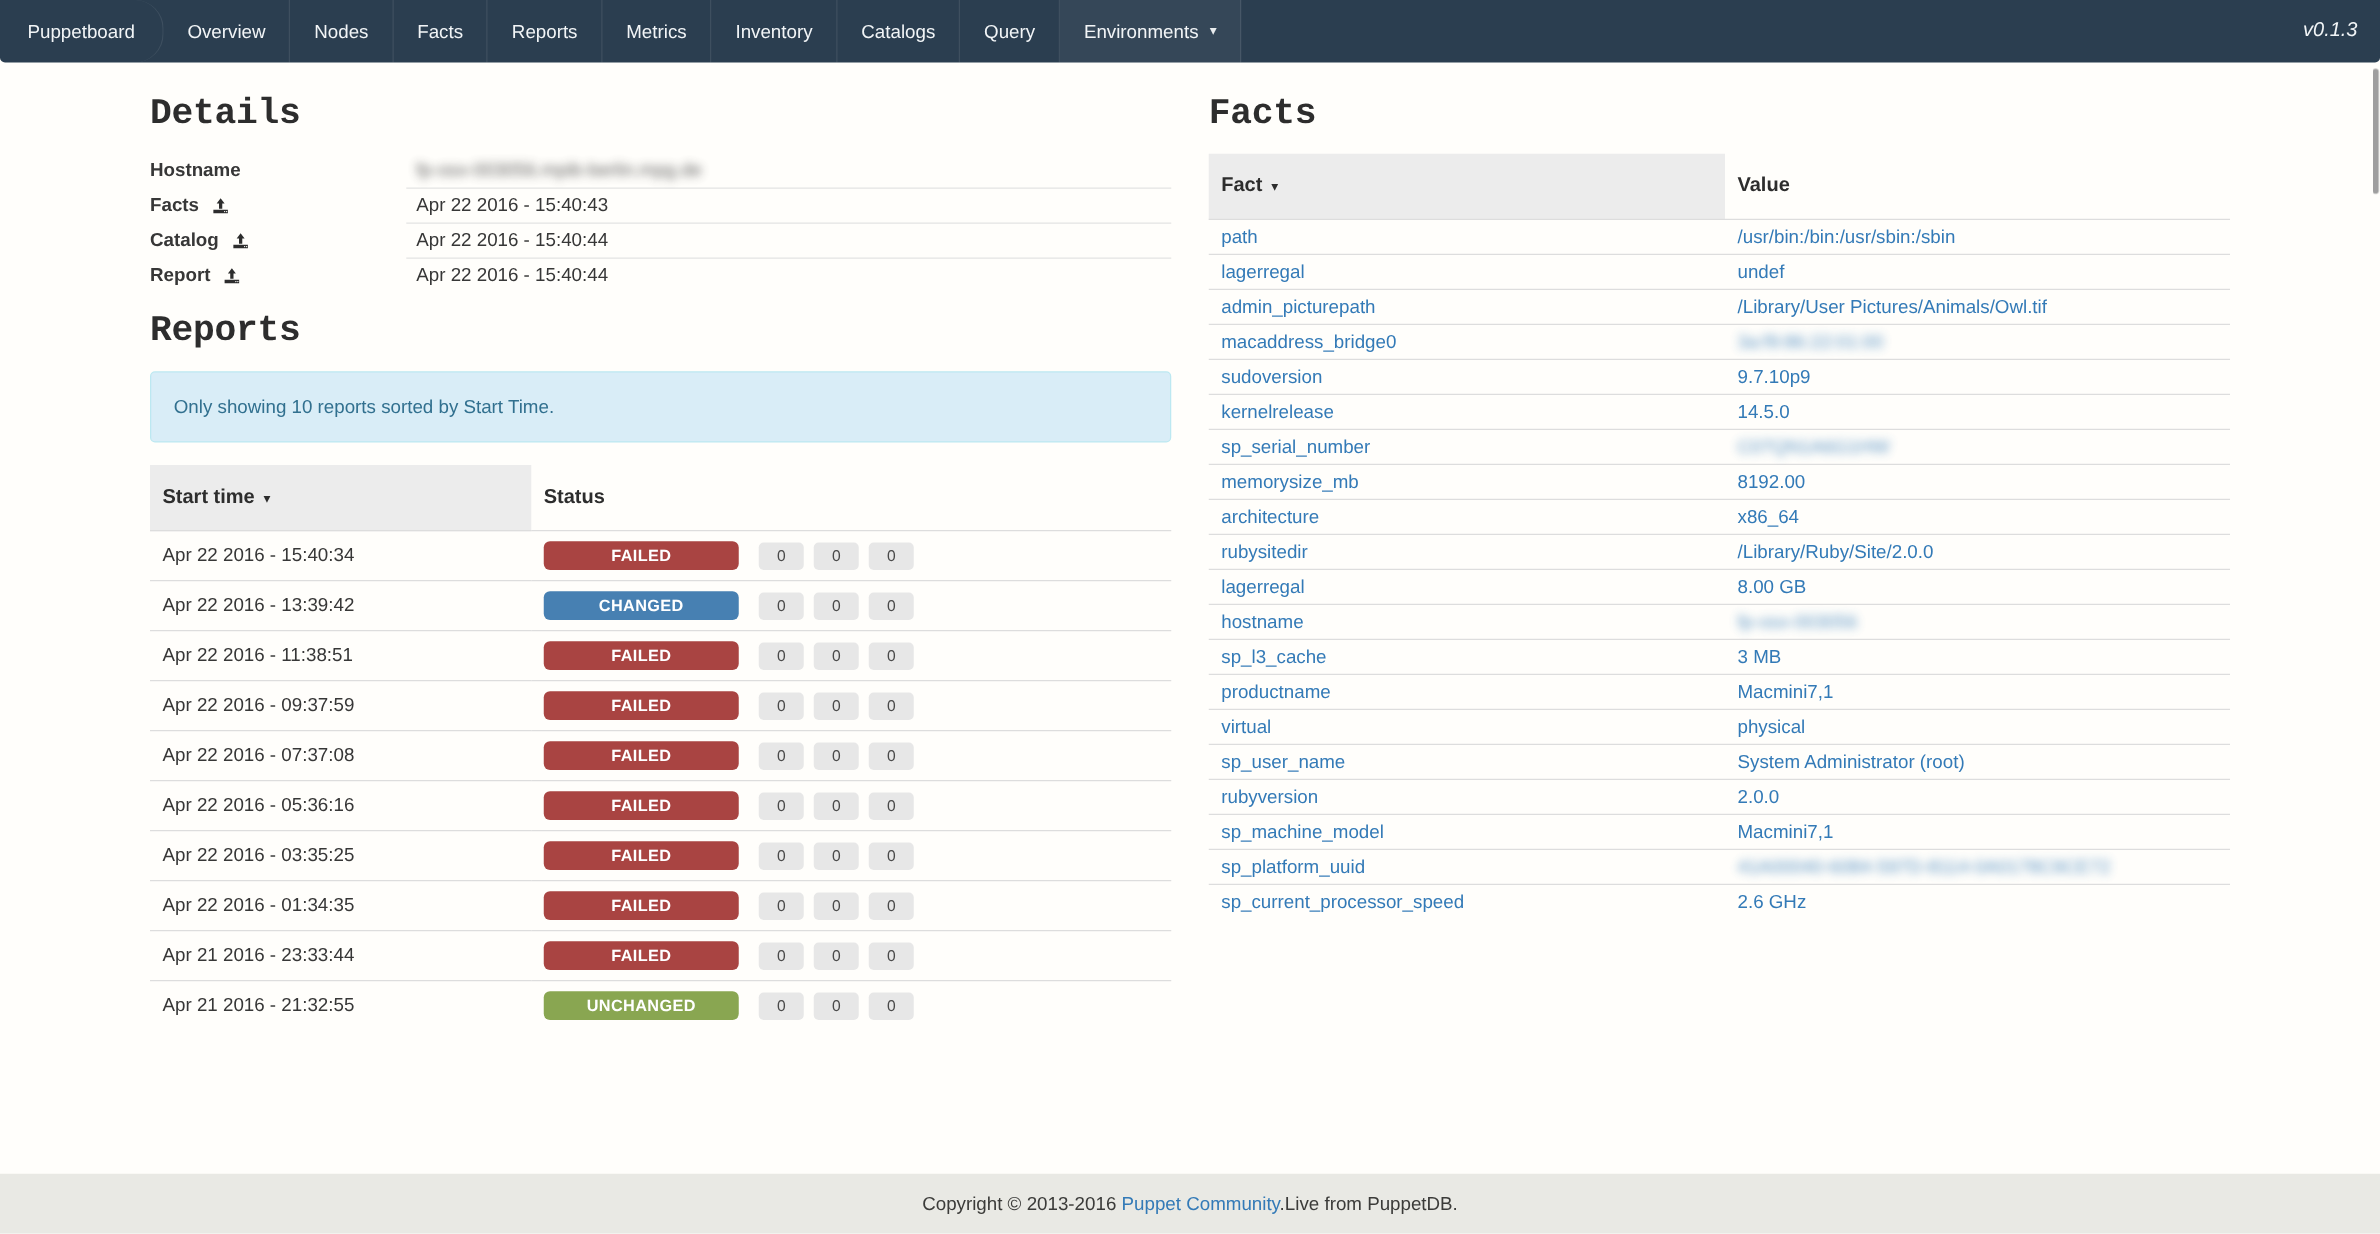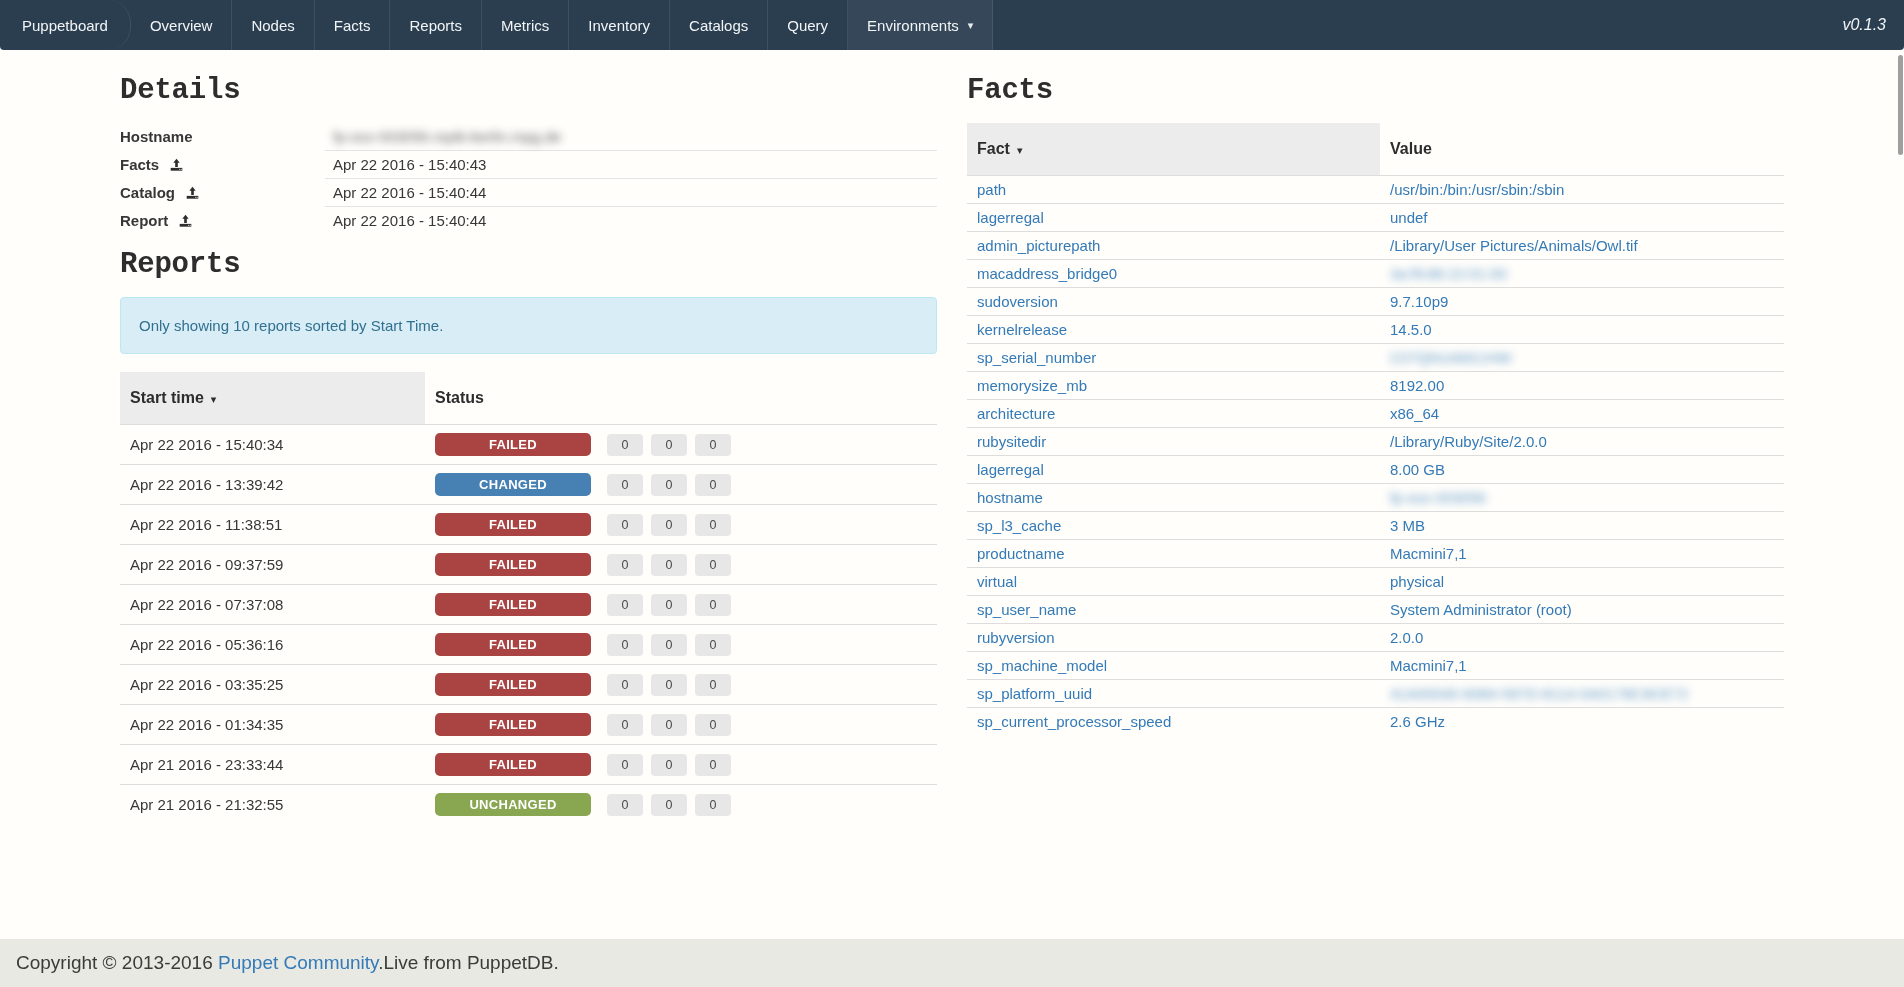--- a/index.html
+++ b/index.html
@@ -95,22 +95,22 @@
     padding:0 14px;font-size:15px;font-family:inherit;color:#333;
     margin:4px 0 24px 0;outline:none;background:#fffefd;
   }
   .filter-input::placeholder{color:#a9a9a9;}
   .facts-table .col-fact{width:413px;}
   .facts-table td{padding:5px 10px;}
   .facts-table a{color:var(--link);text-decoration:none;cursor:pointer;}
   
   .footer{
     height:48px;background:var(--footer-bg);flex-shrink:0;
-    display:flex;align-items:center;justify-content:flex-start;
-    padding:0 16px;font-size:19px;color:#3b3b39;
+    display:flex;align-items:center;justify-content:center;
+    padding:0 16px;font-size:15px;color:#3b3b39;
   }
   .footer a{color:var(--link);text-decoration:none;cursor:pointer;}
   
   .scrollbar-track{position:fixed;top:50px;right:0;width:6px;bottom:48px;}
   .scrollbar-thumb{position:absolute;top:5px;right:1px;width:5px;height:100px;background:#9f9f9f;border-radius:3px;}
   a{color:var(--link);text-decoration:none;}
 </style>
 </head>
 <body>
 

